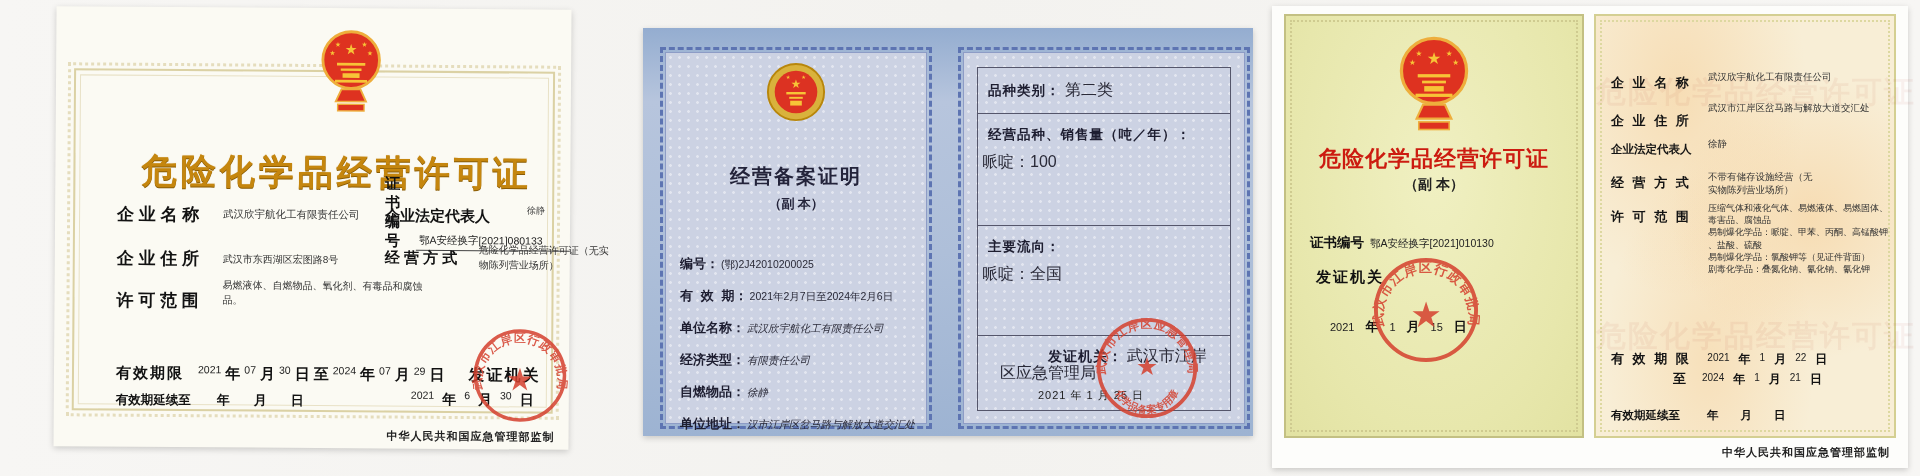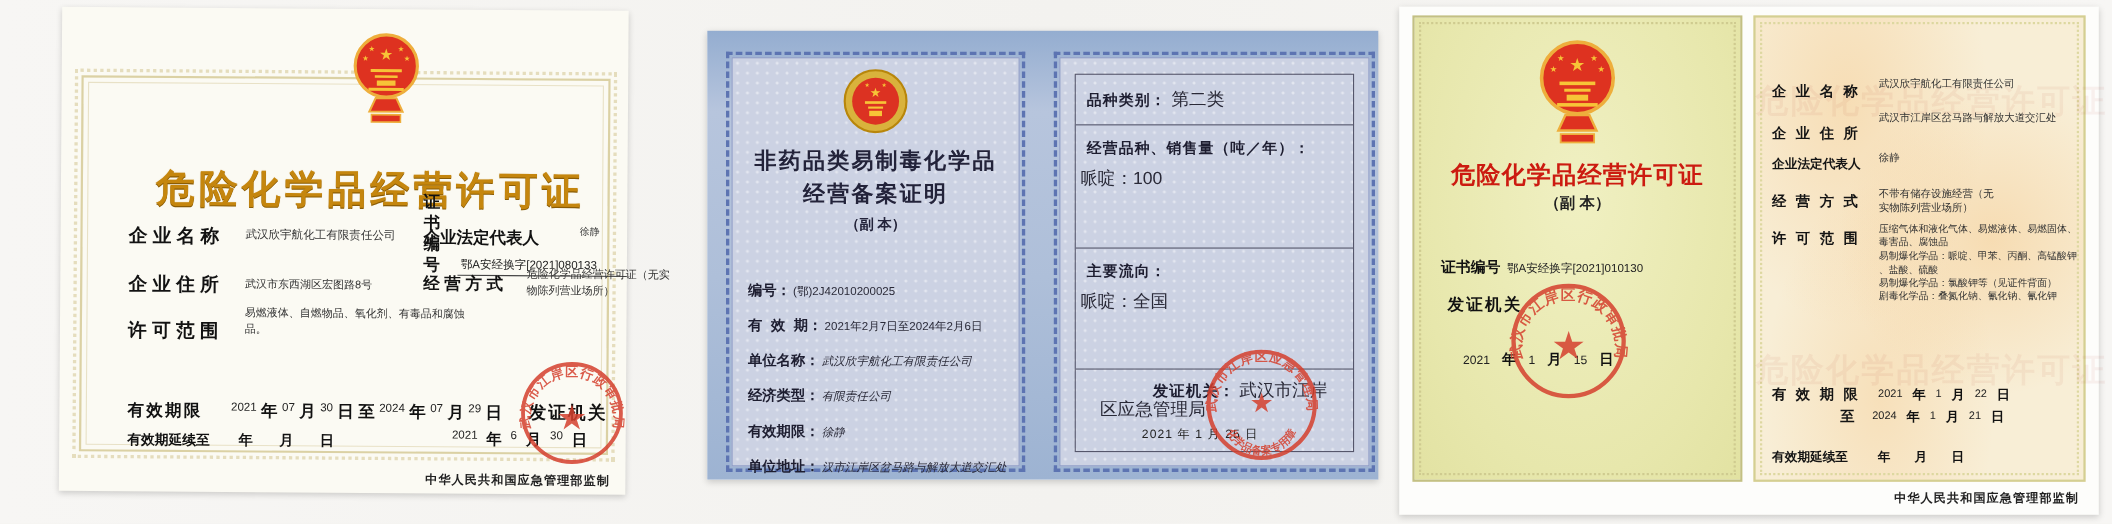--- a/index.html
+++ b/index.html
@@ -32,21 +32,21 @@
   .cl-name-v{left:168px;top:199px;font-size:10.5px;}
   .cl-rep-l{left:330px;top:198px;font-size:15px;}
   .cl-rep-v{left:472px;top:194px;font-size:9px;}
   .cl-addr-l{left:62px;top:240px;font-size:17px;}
   .cl-addr-v{left:168px;top:244px;font-size:10px;}
   .cl-mode-l{left:330px;top:240px;font-size:15px;}
   .cl-mode-v{left:424px;top:233px;font-size:10px;width:138px;}
   .cl-scope-l{left:62px;top:282px;font-size:17px;}
   .cl-scope-v{left:168px;top:270px;font-size:10px;width:216px;}
   .cl-valid{left:62px;top:356px;display:flex;align-items:baseline;white-space:nowrap;}
-  .cl-valid .lbl{font-weight:700;font-size:15px;color:#111;letter-spacing:2px;margin-right:24px;}
+  .cl-valid .lbl{font-weight:700;font-size:15px;color:#111;letter-spacing:2px;margin-right:12px;}
   .num{font-size:10.5px;color:#222;display:inline-block;transform:translateY(-5px);padding:0 2px;}
   .unit{font-weight:700;font-size:15px;color:#111;margin:0 2px;}
   .cl-issuer{font-weight:700;font-size:16px;color:#111;letter-spacing:2px;margin-left:22px;}
   .cl-renew{left:62px;top:384px;display:flex;align-items:baseline;}
   .cl-renew .lbl{font-weight:700;font-size:12.5px;color:#111;margin-right:14px;}
   .cl-renew .unit{font-size:13px;margin:0 12px;}
   .cl-issuedate{left:355px;top:382px;display:flex;align-items:baseline;white-space:nowrap;}
   .cl-issuedate .unit{font-size:14px;margin:0 6px;}
   .cl-footer{right:14px;top:420px;font-size:11px;font-weight:700;color:#222;letter-spacing:1px;}
   .seal{color:#d5402e;opacity:.85;}
@@ -224,42 +224,41 @@
       <svg class="abs cm-emblem" viewBox="0 0 64 64">
         <circle cx="32" cy="32" r="29" fill="#d9b23c" stroke="#b8860b" stroke-width="2"></circle>
         <circle cx="32" cy="32" r="22" fill="#dc3222"></circle>
         <text x="32" y="28" font-size="12" fill="#f7c437" text-anchor="middle">★</text>
         <text x="24" y="19" font-size="5.5" fill="#f7c437" text-anchor="middle">★</text>
         <text x="40" y="19" font-size="5.5" fill="#f7c437" text-anchor="middle">★</text>
         <rect x="22" y="32" width="20" height="2.5" fill="#f7c437"></rect>
         <rect x="25" y="37" width="14" height="2" fill="#f7c437"></rect>
         <rect x="26" y="41" width="12" height="5" fill="#f7c437"></rect>
       </svg>
-      <div class="abs cm-title cm-title1">非药品类易制毒化学品</div>
       <div class="abs cm-title cm-title2">经营备案证明</div>
       <div class="abs cm-sub">（副 本）</div>
 
       <div class="abs cm-row" style="top:174px;">
         <span class="mlbl">编号：</span>
         <span class="mval">(鄂)2J42010200025</span>
       </div>
       <div class="abs cm-row" style="top:206px;">
         <span class="mlbl">有 效 期：</span>
         <span class="mval">2021年2月7日至2024年2月6日</span>
       </div>
       <div class="abs cm-row" style="top:238px;">
         <span class="mlbl">单位名称：</span>
         <span class="mval" style="font-style:italic;">武汉欣宇航化工有限责任公司</span>
       </div>
       <div class="abs cm-row" style="top:270px;">
         <span class="mlbl">经济类型：</span>
         <span class="mval" style="font-style:italic;">有限责任公司</span>
       </div>
       <div class="abs cm-row" style="top:302px;">
-        <span class="mlbl">有效期限：</span>
+        <span class="mlbl">自燃物品：</span>
         <span class="mval" style="font-style:italic;">徐静</span>
       </div>
       <div class="abs cm-row" style="top:334px;">
         <span class="mlbl">单位地址：</span>
         <span class="mval" style="font-style:italic;">汉市江岸区岔马路与解放大道交汇处</span>
       </div>
     </div>
 
     <div class="panel panel-r">
       <div class="cm-box">

